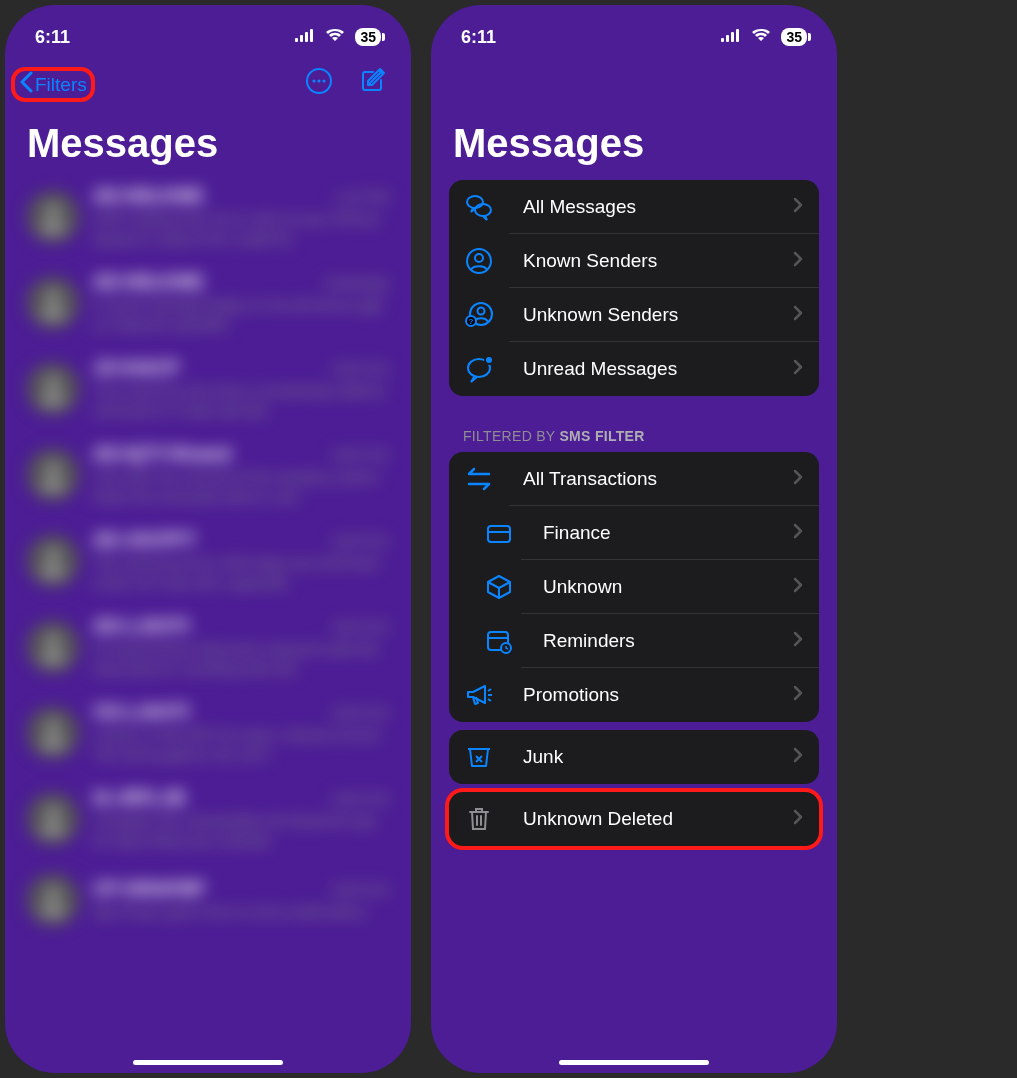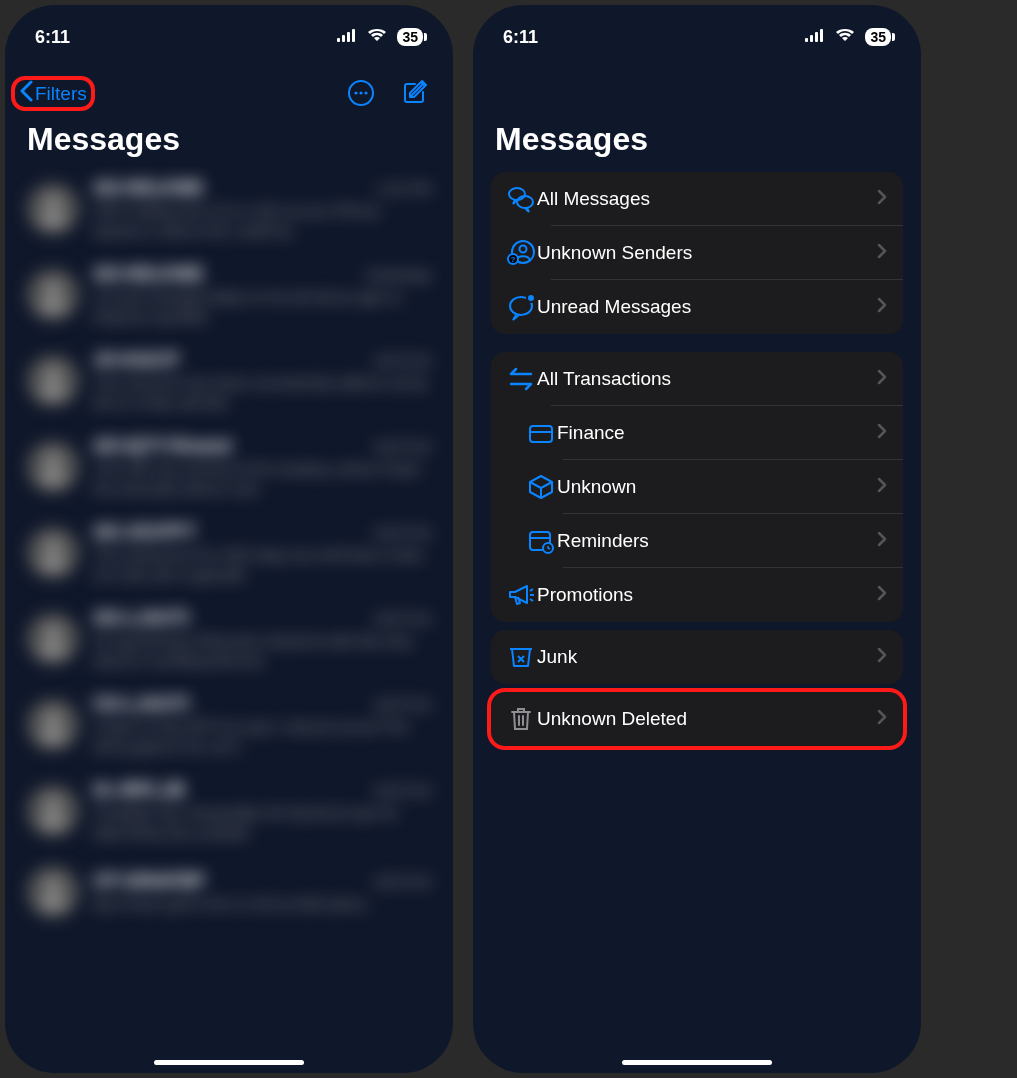--- a/index.html
+++ b/index.html
@@ -5,23 +5,23 @@
   * { margin: 0; padding: 0; box-sizing: border-box; font-family: -apple-system, BlinkMacSystemFont, "Segoe UI", Helvetica, Arial, sans-serif; }
   body {
     background: #2a2a2a;
     display: flex;
     gap: 20px;
     padding: 5px;
     width: 1017px;
     height: 1078px;
   }
   .phone {
-    width: 448px;
+    width: 406px;
     height: 1068px;
-    background: #0f172a;
+    background: #4c1d95;
     border-radius: 50px;
     overflow: hidden;
     position: relative;
     display: flex;
     flex-direction: column;
   }
   .status-bar {
     display: flex;
     justify-content: space-between;
     align-items: center;
@@ -58,21 +58,21 @@
     right: -4px;
     top: 5px;
     width: 3px;
     height: 8px;
     background: #fff;
     border-radius: 0 2px 2px 0;
   }
   .nav-bar {
     display: flex;
     justify-content: space-between;
-    align-items: flex-end;
+    align-items: flex-start;
     padding: 8px 16px 4px 6px;
     height: 56px;
   }
   .back-btn {
     display: flex;
     align-items: center;
     color: #0a84ff;
     font-size: 19px;
     gap: 2px;
     padding: 4px 8px;
@@ -85,21 +85,21 @@
   }
   .nav-right {
     display: flex;
     align-items: center;
     gap: 26px;
     padding-right: 10px;
     color: #0a84ff;
   }
   .title {
     color: #fff;
-    font-size: 32px;
+    font-size: 40px;
     font-weight: 700;
     padding: 6px 22px 8px 22px;
   }
   .list {
     flex: 1;
     overflow: hidden;
     padding: 0 6px;
   }
   .msg-row {
     display: flex;
@@ -153,21 +153,21 @@
     background: #1c1c1e;
     border-radius: 14px;
     overflow: hidden;
     margin-bottom: 8px;
   }
   .group.tight { margin-bottom: 18px;}
   .filter-row {
     display: flex;
     align-items: center;
     padding: 13px 16px;
-    gap: 2px;
+    gap: 30px;
     position: relative;
   }
   .filter-row:not(:last-child)::after {
     content: "";
     position: absolute;
     bottom: 0;
     left: 60px;
     right: 0;
     height: 1px;
     background: #333;
@@ -424,20 +424,33 @@
             </svg>
         </span>
         <span class="filter-label">All Messages</span>
         <span class="chevron"><svg width="10" height="16" viewBox="0 0 10 16" fill="none">
               <path d="M2 2 L8 8 L2 14" stroke="currentColor" stroke-width="2.5" stroke-linecap="round" stroke-linejoin="round"></path>
             </svg></span>
       </div>
       <div class="filter-row">
         <span class="filter-icon">
           <svg width="28" height="28" viewBox="0 0 28 28" fill="none" stroke="currentColor" stroke-width="2">
+              <circle cx="14" cy="14" r="12"></circle>
+              <circle cx="14" cy="11" r="4"></circle>
+              <path d="M6 23 C8 18 20 18 22 23"></path>
+            </svg>
+        </span>
+        <span class="filter-label">Known Senders</span>
+        <span class="chevron"><svg width="10" height="16" viewBox="0 0 10 16" fill="none">
+              <path d="M2 2 L8 8 L2 14" stroke="currentColor" stroke-width="2.5" stroke-linecap="round" stroke-linejoin="round"></path>
+            </svg></span>
+      </div>
+      <div class="filter-row">
+        <span class="filter-icon">
+          <svg width="28" height="28" viewBox="0 0 28 28" fill="none" stroke="currentColor" stroke-width="2">
               <circle cx="16" cy="13" r="11"></circle>
               <circle cx="16" cy="10" r="3.5"></circle>
               <path d="M9 21 C11 16 21 16 23 21"></path>
               <circle cx="6" cy="20" r="5" fill="#000"></circle>
               <text x="6" y="23" text-anchor="middle" font-size="8" fill="currentColor" stroke="none" font-weight="bold">?</text>
             </svg>
         </span>
         <span class="filter-label">Unknown Senders</span>
         <span class="chevron"><svg width="10" height="16" viewBox="0 0 10 16" fill="none">
               <path d="M2 2 L8 8 L2 14" stroke="currentColor" stroke-width="2.5" stroke-linecap="round" stroke-linejoin="round"></path>
@@ -451,20 +464,23 @@
               <circle cx="24" cy="5" r="4" fill="currentColor" stroke="#1c1c1e"></circle>
             </svg>
         </span>
         <span class="filter-label">Unread Messages</span>
         <span class="chevron"><svg width="10" height="16" viewBox="0 0 10 16" fill="none">
               <path d="M2 2 L8 8 L2 14" stroke="currentColor" stroke-width="2.5" stroke-linecap="round" stroke-linejoin="round"></path>
             </svg></span>
       </div>
     </div>
 
+    <div class="section-header">
+      <span>Filtered by </span><span class="bold">SMS Filter</span>
+    </div>
     <div class="group">
       <div class="filter-row">
         <span class="filter-icon">
           <svg width="28" height="28" viewBox="0 0 28 28" fill="none" stroke="currentColor" stroke-width="2.5" stroke-linecap="round" stroke-linejoin="round">
               <path d="M24 9 L4 9 L9 4"></path>
               <path d="M4 19 L24 19 L19 24"></path>
             </svg>
         </span>
         <span class="filter-label">All Transactions</span>
         <span class="chevron"><svg width="10" height="16" viewBox="0 0 10 16" fill="none">

